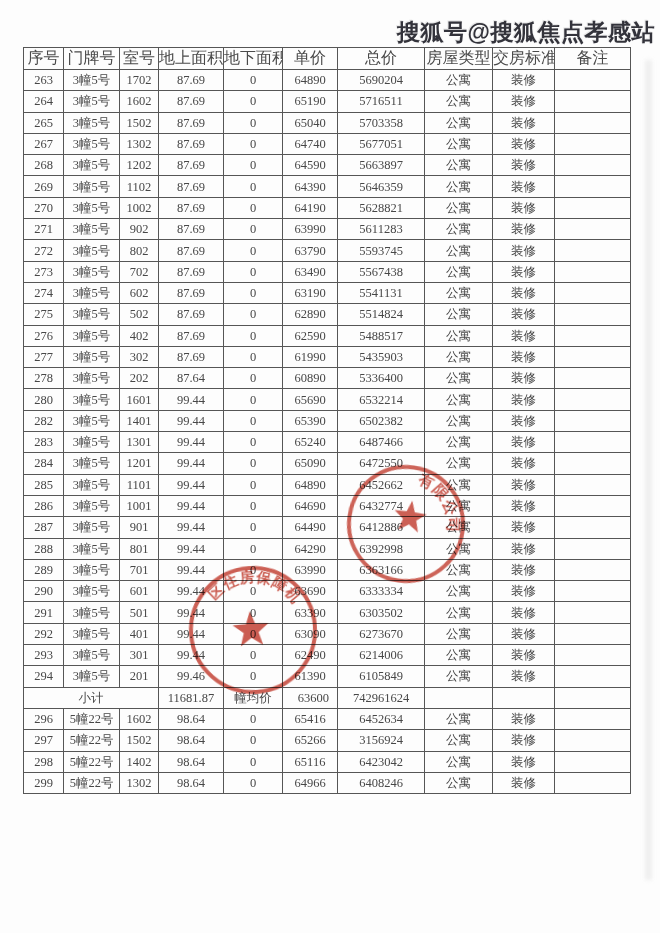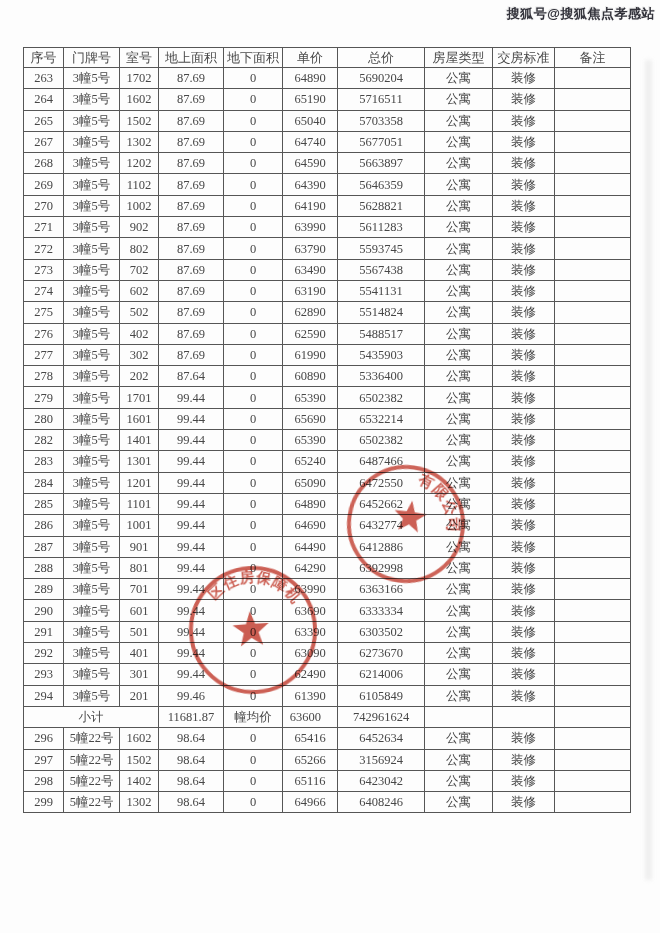--- a/index.html
+++ b/index.html
@@ -9,46 +9,46 @@
     position:relative;
     overflow:hidden;
     font-family:"Liberation Serif","DejaVu Serif",serif;
   }
   .page{position:absolute;inset:0;background:#fdfdfd;}
   .scan-strip{
     position:absolute;top:60px;right:8px;width:7px;height:820px;
     background:rgba(170,170,170,0.18);filter:blur(2px);
   }
   .watermark{
-    position:absolute;top:5px;right:5px;
+    position:absolute;top:17px;right:5px;
     font-family:"Liberation Sans","DejaVu Sans",sans-serif;
-    font-weight:bold;font-size:13px;letter-spacing:0.5px;
+    font-weight:bold;font-size:23px;letter-spacing:0.5px;
     color:#33333b;
     text-shadow:1px 1px 0 rgba(255,255,255,.9),-1px -1px 0 rgba(230,230,230,.9),0 0 1px rgba(90,90,100,.6);
     filter:blur(.3px);
     white-space:nowrap;
   }
   table.price-table{
     position:absolute;left:23px;top:47px;width:607px;
     border-collapse:collapse;table-layout:fixed;
     color:#474747;
   }
   .price-table th,.price-table td{
     border:1px solid #565656;
     text-align:center;vertical-align:middle;
     padding:0;overflow:hidden;white-space:nowrap;
   }
   .price-table th{
-    height:19px;font-size:13px;font-weight:normal;color:#4a4a4a;
+    height:19px;font-size:16px;font-weight:normal;color:#4a4a4a;
   }
   .price-table td{
     height:20.3px;font-size:12.5px;line-height:20px;
   }
   .price-table{border:1.5px solid #4a4a4a;}
-  td.num-right{text-align:right;padding-right:16px;margin-top:22px;}
+  td.num-right{text-align:right;padding-right:8px;margin-top:22px;}
   .seal{
     position:absolute;
     mix-blend-mode:multiply;
     filter:blur(.6px);
     pointer-events:none;
   }
   .seal-company{left:341px;top:459px;width:130px;height:130px;transform:rotate(8deg);}
   .seal-gov{left:185px;top:562px;width:136px;height:136px;transform:rotate(-4deg);}
 </style>
 </head>
@@ -260,32 +260,20 @@
           <td>202</td>
           <td>87.64</td>
           <td>0</td>
           <td>60890</td>
           <td>5336400</td>
           <td>公寓</td>
           <td>装修</td>
           <td></td>
         </tr>
         <tr>
-          <td>279</td>
-          <td>3幢5号</td>
-          <td>1701</td>
-          <td>99.44</td>
-          <td>0</td>
-          <td>65390</td>
-          <td>6502382</td>
-          <td>公寓</td>
-          <td>装修</td>
-          <td></td>
-        </tr>
-        <tr>
           <td>280</td>
           <td>3幢5号</td>
           <td>1601</td>
           <td>99.44</td>
           <td>0</td>
           <td>65690</td>
           <td>6532214</td>
           <td>公寓</td>
           <td>装修</td>
           <td></td>

